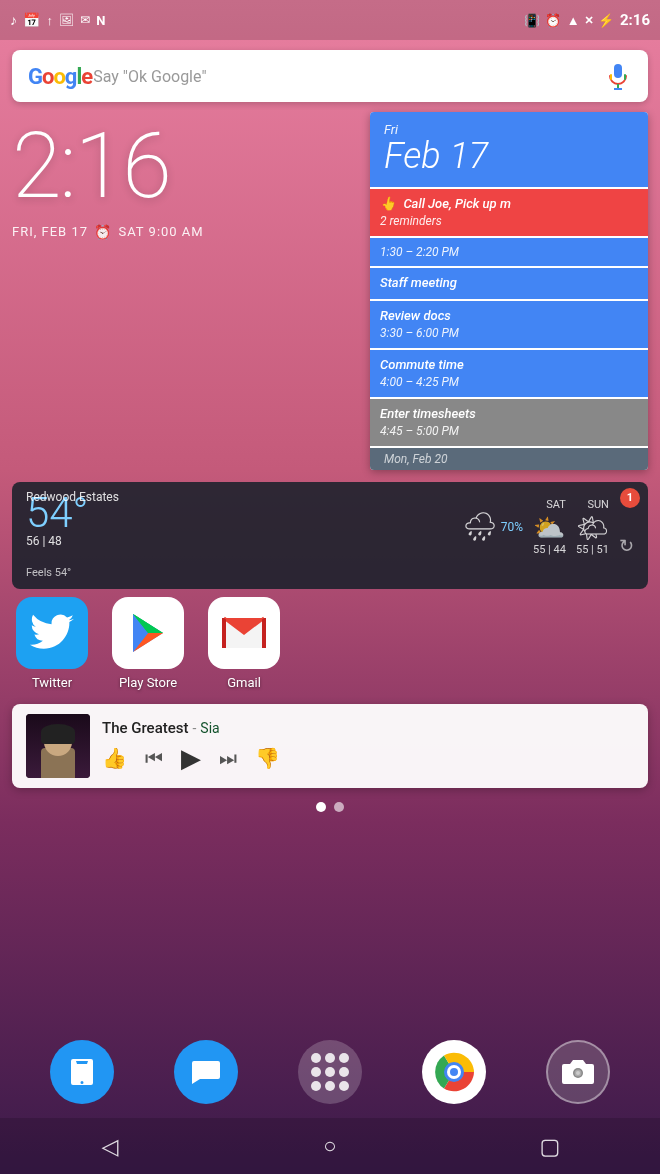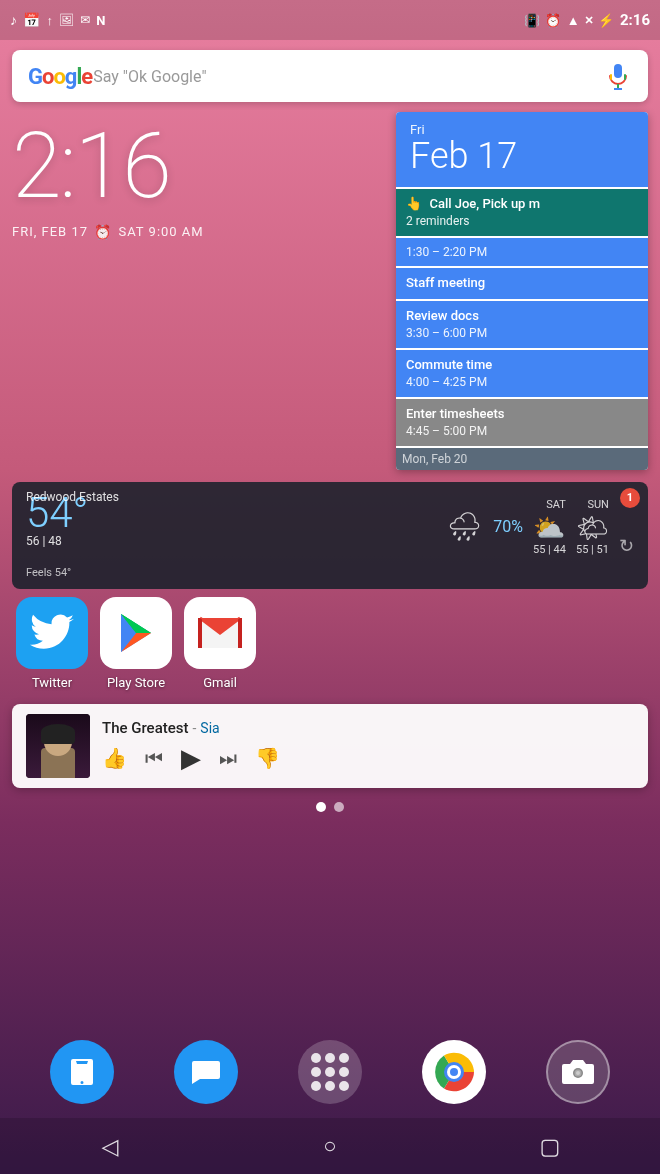--- a/index.html
+++ b/index.html
@@ -87,25 +87,26 @@
       color: rgba(255,255,255,0.9);
       letter-spacing: 1px;
       display: flex;
       align-items: flex-start;
       gap: 6px;
     }
     .alarm-icon { font-size: 14px; }
 
     
     .calendar-widget {
-      width: 252px;
+      width: 278px;
       background: white;
       border-radius: 4px;
       overflow: hidden;
       box-shadow: 0 2px 8px rgba(0,0,0,0.3);
+      font-style: italic;
     }
     .cal-header {
       background: #4285F4;
       color: white;
       padding: 10px 14px;
     }
     .cal-day-label {
       font-size: 13px;
       opacity: 0.9;
     }
@@ -116,21 +117,21 @@
     }
     .cal-events { overflow: hidden; }
     .cal-event {
       background: #4285F4;
       color: white;
       padding: 6px 10px;
       margin: 2px 0;
       font-size: 12px;
       line-height: 1.4;
     }
-    .cal-event.reminder { background: #0f766e; }
+    .cal-event.reminder { background: #ef4444; }
     .cal-event .event-title { font-weight: 500; font-size: 13px; }
     .cal-event .event-time { opacity: 0.9; font-size: 12px; }
     .cal-event.gray { background: #888; }
 
     
     .weather-widget {
       background: rgba(20, 30, 40, 0.85);
       border-radius: 8px;
       padding: 10px 14px;
       margin: 12px 12px 0;
@@ -176,35 +177,35 @@
     .weather-hi-lo {
       font-size: 12px;
       color: rgba(255,255,255,0.85);
     }
     .weather-day {
       text-align: right;
       font-size: 11px;
       color: rgba(255,255,255,0.8);
     }
     .today-cloud { display: flex; align-items: center; }
-    .rain-pct { font-size: 16px; color: #7ecfff; margin-left: 11px; }
+    .rain-pct { font-size: 12px; color: #7ecfff; margin-left: 3px; }
     .weather-refresh {
       margin-left: auto;
       font-size: 18px;
       color: rgba(255,255,255,0.6);
       margin-top: 18px;
       align-self: flex-end;
     }
 
     
     .app-icons-row {
       display: flex;
       justify-content: flex-start;
       padding: 8px 16px 10px;
-      gap: 12px;
+      gap: 24px;
     }
     .app-icon {
       display: flex;
       flex-direction: column;
       align-items: center;
       gap: 6px;
     }
     .app-icon-img {
       width: 72px;
       height: 72px;
@@ -244,21 +245,21 @@
       display: flex;
       align-items: flex-end;
       justify-content: center;
     }
     .music-info { flex: 1; }
     .music-title {
       font-size: 15px;
       font-weight: 500;
       color: #222;
     }
-    .music-artist { color: #0369a1; font-size: 14px; }
+    .music-artist { color: #14532d; font-size: 14px; }
     .music-controls {
       display: flex;
       align-items: center;
       gap: 18px;
       margin-top: 6px;
     }
     .ctrl-btn {
       font-size: 20px;
       color: #555;
       cursor: pointer;
@@ -433,21 +434,21 @@
         <div class="event-time">3:30 – 6:00 PM</div>
       </div>
       <div class="cal-event">
         <div class="event-title">Commute time</div>
         <div class="event-time">4:00 – 4:25 PM</div>
       </div>
       <div class="cal-event gray">
         <div class="event-title">Enter timesheets</div>
         <div class="event-time">4:45 – 5:00 PM</div>
       </div>
-      <div style="background:#5a6a7a;color:rgba(255,255,255,0.7);padding:4px 6px;font-size:12px;">
+      <div style="background:#5a6a7a;color:rgba(255,255,255,0.7);padding:4px 14px;font-size:12px;">
         <span>Mon, Feb 20</span>
       </div>
     </div>
   </div>
 </div>
 
 <div class="weather-widget">
   <div class="weather-location">Redwood Estates</div>
   <div class="weather-alert">1</div>
   <div class="weather-content">

